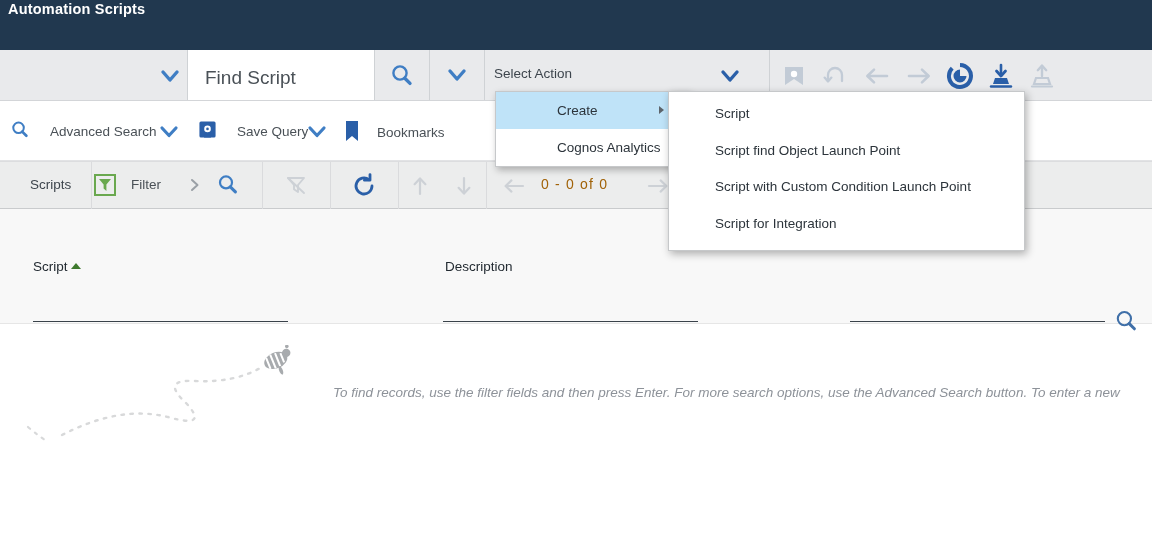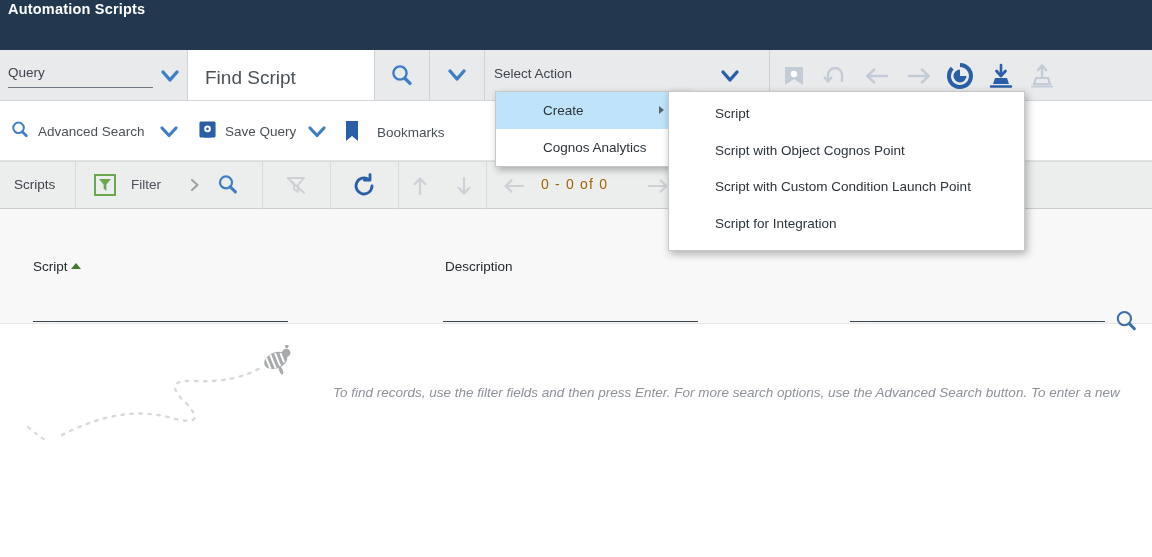--- a/index.html
+++ b/index.html
@@ -90,37 +90,37 @@
     background: #ffffff;
     border-bottom: 1px solid #e2e3e5;
     box-sizing: border-box;
   }
   .t2item {
     position: absolute; top: 19px;
     display: flex; align-items: center;
     font-size: 13.5px; color: #4a5157;
     white-space: nowrap;
   }
-  .t2item .lbl { margin-left: 8px; }
+  .t2item .lbl { margin-left: 20px; }
   .t2caret { position: absolute; top: 22px; }
   
   .toolbar3 {
     position: absolute; left: 0; top: 161px;
     width: 1152px; height: 48px;
     background: #eceded;
     border-top: 1px solid #dcdddf;
     border-bottom: 1px solid #c9cbcd;
     box-sizing: border-box;
   }
   .t3cell {
     position: absolute; top: 0; height: 47px;
     border-right: 1px solid #dadbdd;
     box-sizing: border-box;
   }
-  .t3-scripts { left: 0; width: 76px; padding-left: 47px; }
+  .t3-scripts { left: 16px; width: 76px; padding-left: 47px; }
   .scripts-lbl {
     position: absolute; left: 14px; top: 15px;
     font-size: 13.5px; color: #3d454d;
   }
   .t3-filter { left: 76px; width: 187px; }
   .filter-link {
     position: absolute; left: 55px; top: 15px;
     font-size: 13.5px; color: #4a5157;
   }
   .t3-clearfilter { left: 263px; width: 68px; }
@@ -180,21 +180,21 @@
     background: #ffffff;
     border: 1px solid #c6c8ca;
     box-shadow: 2px 3px 7px rgba(0,0,0,.28);
     z-index: 40;
   }
   .menu1 .mi {
     position: relative;
     height: 37px; line-height: 37px;
     font-size: 13.5px;
     color: #2c343b;
-    padding-left: 47px;
+    padding-left: 61px;
     white-space: nowrap;
     box-sizing: border-box;
   }
   .menu1 .mi.selected { background: #bfe3f8; }
   .submenu-arrow {
     position: absolute; right: 25px; top: 14px;
     width: 0; height: 0;
     border-top: 4px solid transparent;
     border-bottom: 4px solid transparent;
     border-left: 5px solid #5d646b;
@@ -220,21 +220,20 @@
 </head>
 <body>
 
 <div class="app-header">
   <div class="app-title">Automation Scripts</div>
 </div>
 
 <div class="toolbar1">
 
   <div class="qry-cell">
-    <div class="qry-label">Query</div>
     <span class="qry-caret">
       <svg width="24" height="20" viewBox="0 0 24 20">
           <path d="M5 6 L12 14 L19 6" fill="none" stroke="#3f7ec4" stroke-width="3.4" stroke-linecap="round" stroke-linejoin="round"></path>
         </svg>
     </span>
   </div>
 
   <div class="find-cell">
     <div class="find-text">Find Script</div>
   </div>
@@ -478,21 +477,21 @@
   <div class="mi">
     <span>Cognos Analytics</span>
   </div>
 </div>
 
 <div class="menu2">
   <div class="mi2">
     <span>Script</span>
   </div>
   <div class="mi2">
-    <span>Script with Object Cognos Point</span>
+    <span>Script find Object Launch Point</span>
   </div>
   <div class="mi2">
     <span>Script with Custom Condition Launch Point</span>
   </div>
   <div class="mi2">
     <span>Script for Integration</span>
   </div>
 </div>
 
 </body></html>

